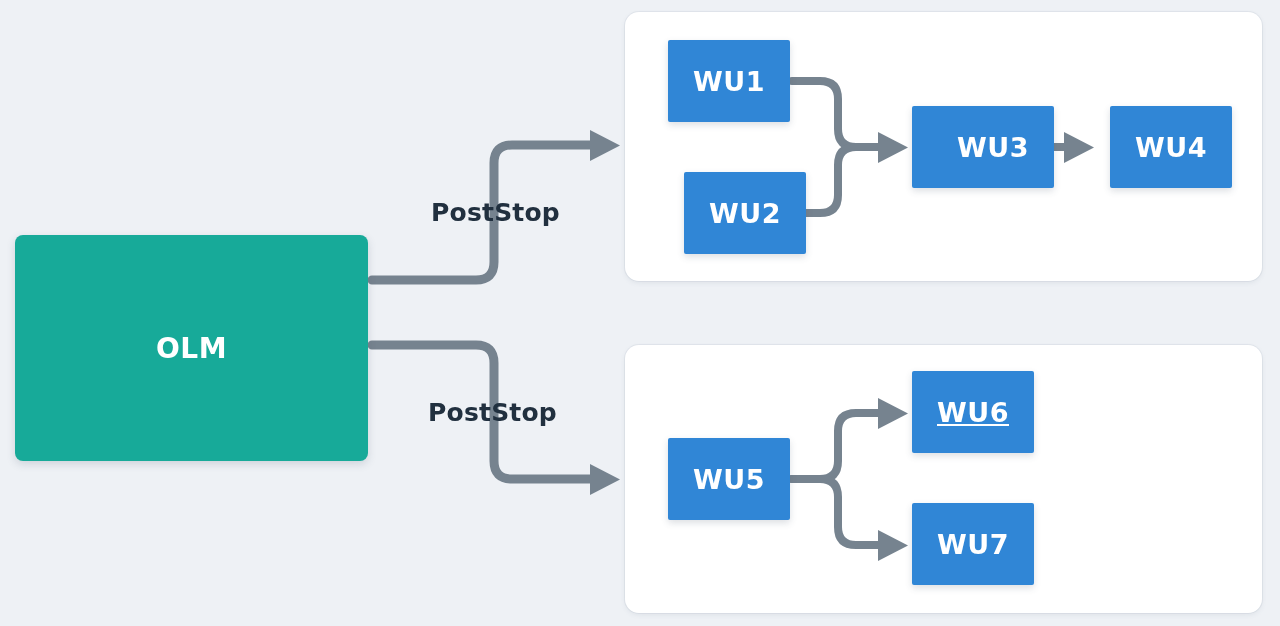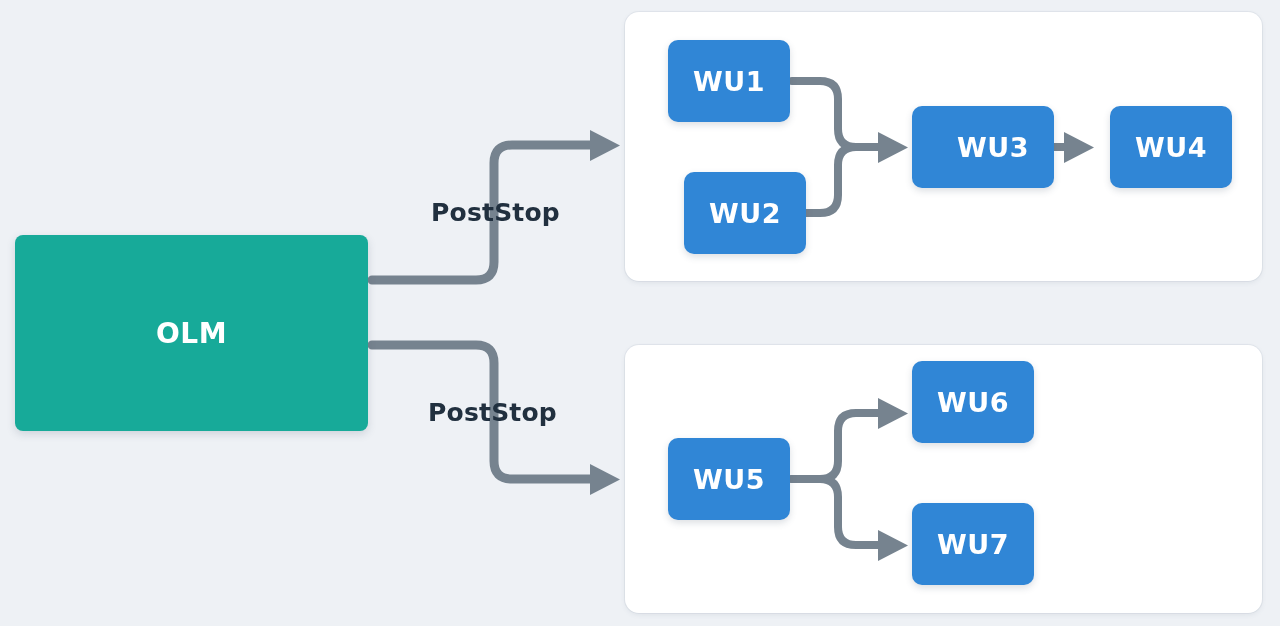--- a/index.html
+++ b/index.html
@@ -37,49 +37,49 @@
     top: 345px;
     width: 637px;
     height: 268px;
   }
   
   .node {
     position: absolute;
     display: flex;
     align-items: center;
     justify-content: center;
-    border-radius: 10px;
+    border-radius: 2px;
     color: #ffffff;
     font-weight: bold;
     letter-spacing: 0.5px;
     box-shadow: 0 3px 7px rgba(60,80,100,0.18);
     user-select: none;
   }
   .node.wu {
     background: #3086d6;
     font-size: 27px;
     width: 122px;
     height: 82px;
   }
   #node-olm {
     background: #17aa99;
     left: 15px;
     top: 235px;
     width: 353px;
-    height: 196px;
+    height: 226px;
     font-size: 28px;
     border-radius: 8px;
     box-shadow: 0 3px 8px rgba(60,80,100,0.18);
   }
   #node-wu1 { left: 668px; top: 40px; }
   #node-wu2 { left: 668px; top: 172px; margin-left: 16px; }
   #node-wu3 { left: 912px; top: 106px; padding-left: 20px; }
   #node-wu4 { left: 1110px; top: 106px; text-align: center; }
   #node-wu5 { left: 668px; top: 438px; text-align: right; }
-  #node-wu6 { left: 912px; top: 361px; }
+  #node-wu6 { left: 912px; top: 371px; text-decoration: underline; }
   #node-wu7 { left: 912px; top: 503px; }
 
   
   #connectors {
     position: absolute;
     left: 0;
     top: 0;
     width: 1280px;
     height: 626px;
     pointer-events: none;

